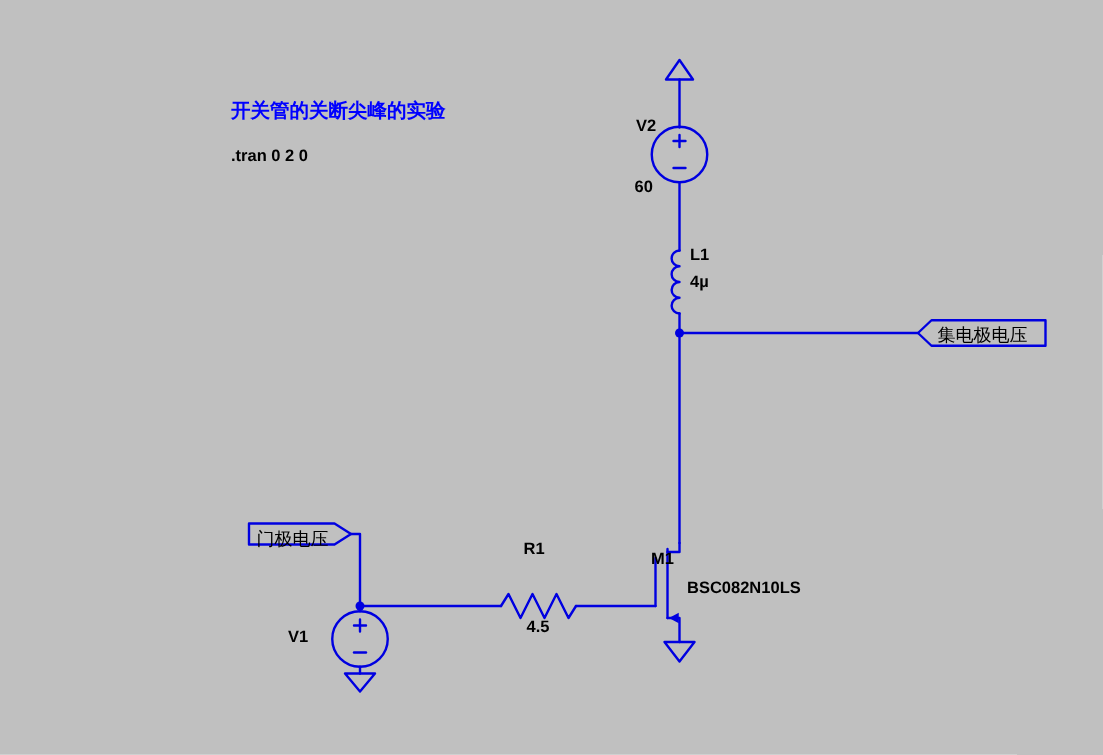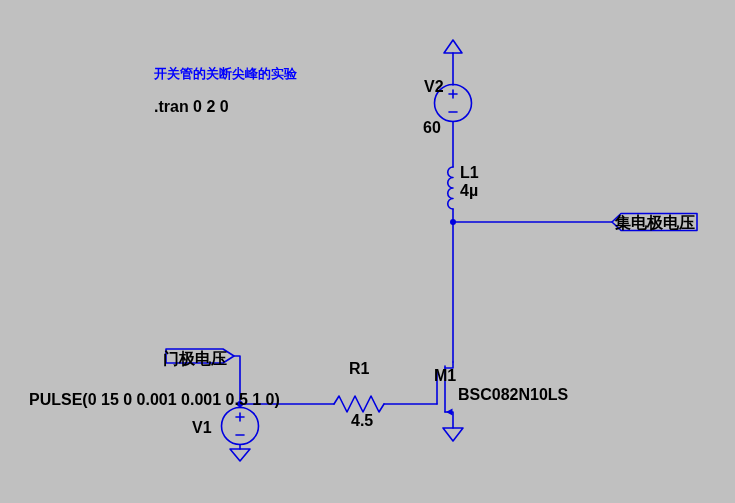--- a/index.html
+++ b/index.html
@@ -16,32 +16,32 @@
     stroke:var(--wire,#0000E0);
     stroke-width:1.6;
     fill:none;
     stroke-linecap:round;
     stroke-linejoin:round;
   }
   .fillblue{fill:var(--wire,#0000E0);stroke:none}
   .label{
     position:absolute;
     color:var(--label,#000000);
-    font-size:16px;
+    font-size:11px;
     font-weight:bold;
     line-height:1.15;
     white-space:nowrap;
   }
   .comment{
     color:var(--comment,#0000FF);
     font-size:13px;
   }
   .flagtext{
     display:flex;align-items:center;justify-content:center;
-    font-size:16px;font-weight:bold;color:var(--label,#000000);
+    font-size:12px;font-weight:normal;color:var(--label,#000000);
     white-space:nowrap;line-height:1;
   }
 </style>
 </head>
 <body>
 
 <div class="canvas">
 
   <svg width="735" height="503" viewBox="0 0 735 503">
 
@@ -113,16 +113,15 @@
 
   <div class="flagtext" style="position:absolute;left:613px;top:214px;width:84px;height:17px">集电极电压</div>
   <div class="flagtext" style="position:absolute;left:166px;top:349px;width:58px;height:20px">门极电压</div>
 
   <div class="label" style="left:434px;top:367px">M1</div>
   <div class="label" style="left:458px;top:386px">BSC082N10LS</div>
 
   <div class="label" style="left:349px;top:360px">R1</div>
   <div class="label" style="left:351px;top:412px">4.5</div>
 
-  <div class="label" style="left:29px;top:391px">PULSE(0 15 0 0.001 0.001 0.5 1 0)</div>
   <div class="label" style="left:192px;top:419px">V1</div>
 
 </div>
 
 </body></html>

